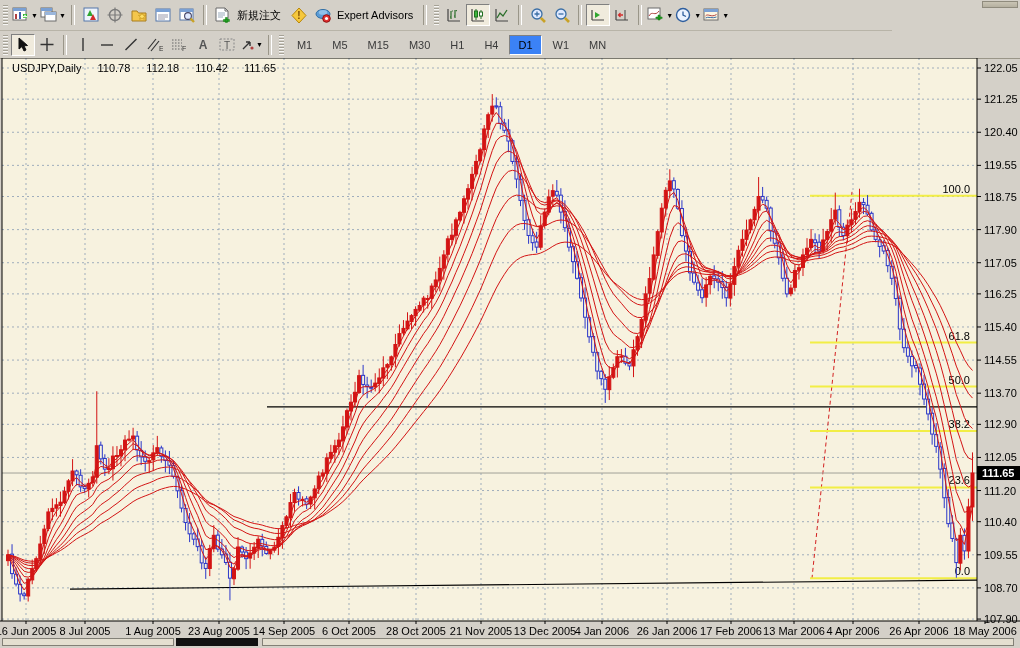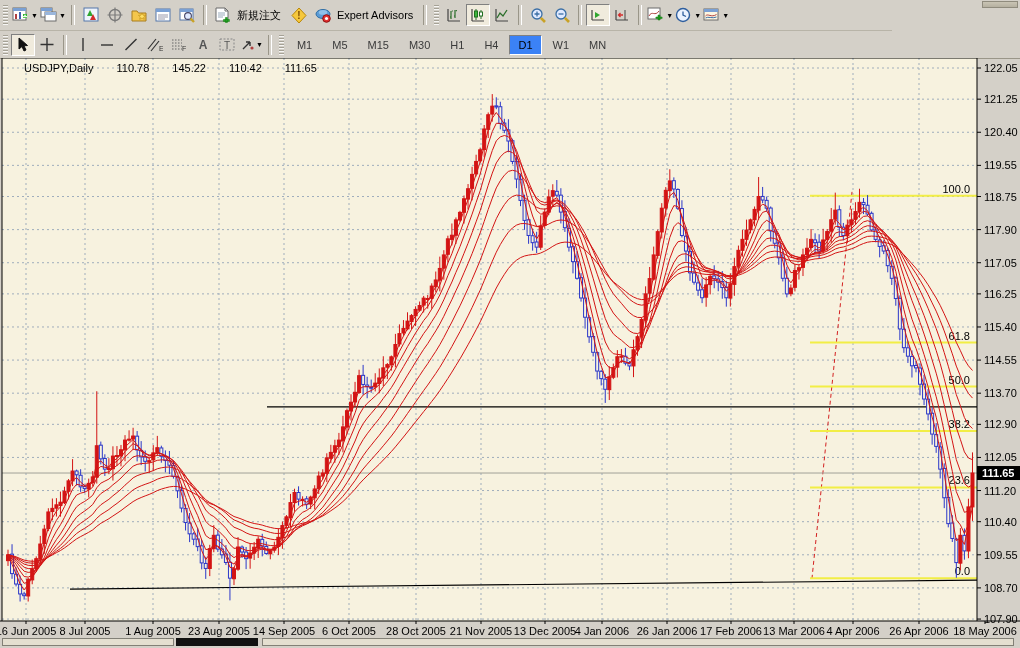--- a/index.html
+++ b/index.html
@@ -8,21 +8,21 @@
   #tb1{top:0;height:30px;width:892px;border-bottom:1px solid #b8b4a8}
   #tb2{top:31px;height:27px;width:1020px;border-bottom:1px solid #9a9689}
   .tb-btn{min-width:24px;height:22px;display:flex;align-items:center;justify-content:center;border:1px solid transparent;box-sizing:border-box}
   .tb-btn.active{border-color:#808080 #fff #fff #808080;background:#f0ebdd}
   .caret{font-size:7px;color:#000;margin-left:1px}
   .sep{width:2px;height:20px;border-left:1px solid #9a9689;border-right:1px solid #fff;margin:0 4px}
   .grip{width:5px;height:20px;margin:0 3px;background:repeating-linear-gradient(to bottom,#9a9689 0 1px,#fff 1px 2px,transparent 2px 3px);opacity:.8}
   .tb-label{margin:0 6px 0 2px;color:#000;white-space:nowrap}
   .tf-btn{padding:3px 8px;color:#3a3a3a;border:1px solid transparent;margin:0 1px}
   .tf-btn.active{border-color:#808080 #fff #fff #808080;background:#3b82f6;color:#000}
-  #chart-title{position:absolute;left:24px;top:62px;color:#000;display:flex;gap:23px;z-index:5}
+  #chart-title{position:absolute;left:12px;top:62px;color:#000;display:flex;gap:16px;z-index:5}
   #chart-wrap{position:absolute;left:0;top:58px;width:1020px;height:580px}
   #bottom-strip{position:absolute;left:0;top:638px;width:1020px;height:10px;background:#d4d0c8}
   #bottom-strip .bx{position:absolute;top:0;height:8px;box-sizing:border-box}
   .bx.light{border:1px solid #828076;background:#e4dfd0}
   .bx.dark{background:#111}
   .winbits{position:absolute;right:2px;top:1px;width:34px;height:5px;background:linear-gradient(#c9c4b4,#b5b0a0);border:1px solid #8f8b7d}
   svg text{font-family:"Liberation Sans",sans-serif}
 </style>
 </head>
 <body>
@@ -270,21 +270,21 @@
       <div class="tf-btn">H4</div>
       <div class="tf-btn active">D1</div>
       <div class="tf-btn">W1</div>
       <div class="tf-btn">MN</div>
     </div>
 </div>
 
 <div id="chart-title">
   <span>USDJPY,Daily</span>
   <span>110.78</span>
-  <span>145.22</span>
+  <span>112.18</span>
   <span>110.42</span>
   <span>111.65</span>
 </div>
 
 <div id="chart-wrap">
   <svg id="chart-svg" width="1020" height="580">
       <rect x="2" y="0" width="975" height="563" fill="#f7f2df"></rect>
       <g>
         <line x1="2" y1="10.008369647921612" x2="977" y2="10.008369647921612" stroke="#9fadbc" stroke-width="1" stroke-dasharray="2 3"></line>
         <line x1="2" y1="41.16282769592591" x2="977" y2="41.16282769592591" stroke="#9fadbc" stroke-width="1" stroke-dasharray="2 3"></line>

